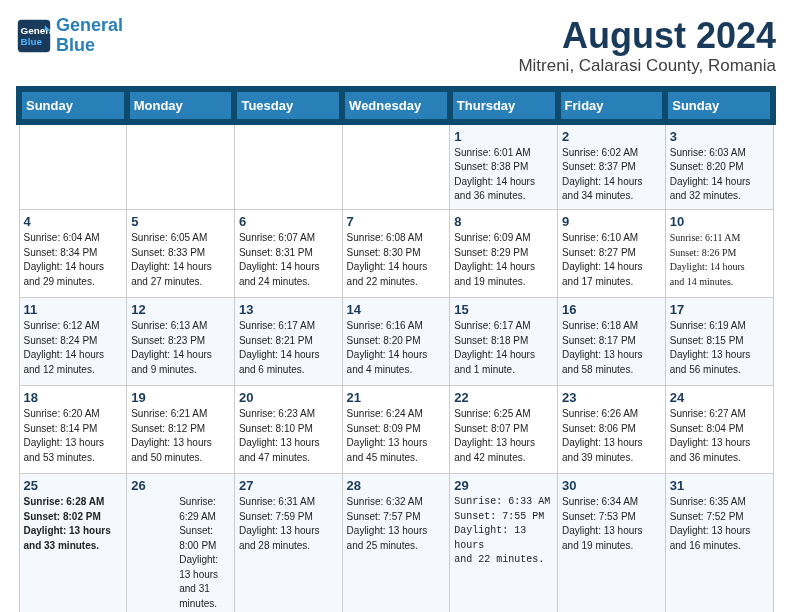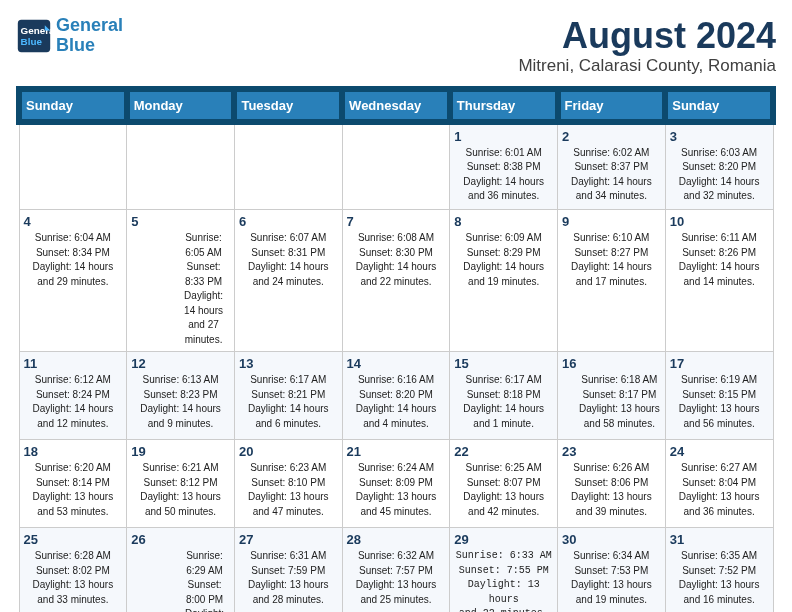--- a/index.html
+++ b/index.html
@@ -78,21 +78,20 @@
       font-size: 13px;
       font-weight: bold;
       color: #1a3a5c;
       display: block;
       margin-bottom: 2px;
     }
     .cell-info {
       font-size: 10px;
       line-height: 1.45;
       color: #222;
-      text-align: center;
     }
     td.empty {
       background: #fff !important;
     }
   </style>
 </head>
 <body>
 
 <div class="header">
   <div class="logo">
@@ -158,21 +157,21 @@
       <tr>
         <td>
           <span class="day-num">4</span>
           <div class="cell-info" style="white-space: pre-line;">Sunrise: 6:04 AM
 Sunset: 8:34 PM
 Daylight: 14 hours
 and 29 minutes.</div>
         </td>
         <td>
           <span class="day-num">5</span>
-          <div class="cell-info" style="white-space: pre-line; margin-left: 46px;">Sunrise: 6:05 AM
+          <div class="cell-info" style="white-space: pre-line;">Sunrise: 6:05 AM
 Sunset: 8:33 PM
 Daylight: 14 hours
 and 27 minutes.</div>
         </td>
         <td>
           <span class="day-num">6</span>
           <div class="cell-info" style="white-space: pre-line;">Sunrise: 6:07 AM
 Sunset: 8:31 PM
 Daylight: 14 hours
 and 24 minutes.</div>
@@ -193,21 +192,21 @@
         </td>
         <td>
           <span class="day-num">9</span>
           <div class="cell-info" style="white-space: pre-line;">Sunrise: 6:10 AM
 Sunset: 8:27 PM
 Daylight: 14 hours
 and 17 minutes.</div>
         </td>
         <td>
           <span class="day-num">10</span>
-          <div class="cell-info" style="white-space: pre-line;">Sunrise: 6:11 AM
+          <div class="cell-info" style="white-space: pre-line; font-family: Liberation Serif, serif;">Sunrise: 6:11 AM
 Sunset: 8:26 PM
 Daylight: 14 hours
 and 14 minutes.</div>
         </td>
       </tr>
       <tr>
         <td>
           <span class="day-num">11</span>
           <div class="cell-info" style="white-space: pre-line;">Sunrise: 6:12 AM
 Sunset: 8:24 PM
@@ -237,21 +236,21 @@
         </td>
         <td>
           <span class="day-num">15</span>
           <div class="cell-info" style="white-space: pre-line;">Sunrise: 6:17 AM
 Sunset: 8:18 PM
 Daylight: 14 hours
 and 1 minute.</div>
         </td>
         <td>
           <span class="day-num">16</span>
-          <div class="cell-info" style="white-space: pre-line; margin-left: 16px;">Sunrise: 6:18 AM
+          <div class="cell-info" style="white-space: pre-line;">Sunrise: 6:18 AM
 Sunset: 8:17 PM
 Daylight: 13 hours
 and 58 minutes.</div>
         </td>
         <td>
           <span class="day-num">17</span>
           <div class="cell-info" style="white-space: pre-line;">Sunrise: 6:19 AM
 Sunset: 8:15 PM
 Daylight: 13 hours
 and 56 minutes.</div>
@@ -304,21 +303,21 @@
           <span class="day-num">24</span>
           <div class="cell-info" style="white-space: pre-line;">Sunrise: 6:27 AM
 Sunset: 8:04 PM
 Daylight: 13 hours
 and 36 minutes.</div>
         </td>
       </tr>
       <tr>
         <td>
           <span class="day-num">25</span>
-          <div class="cell-info" style="white-space: pre-line;">Sunrise: 6:28 AM
+          <div class="cell-info" style="white-space: pre-line; font-weight: bold;">Sunrise: 6:28 AM
 Sunset: 8:02 PM
 Daylight: 13 hours
 and 33 minutes.</div>
         </td>
         <td>
           <span class="day-num">26</span>
           <div class="cell-info" style="white-space: pre-line; margin-left: 48px;">Sunrise: 6:29 AM
 Sunset: 8:00 PM
 Daylight: 13 hours
 and 31 minutes.</div>

